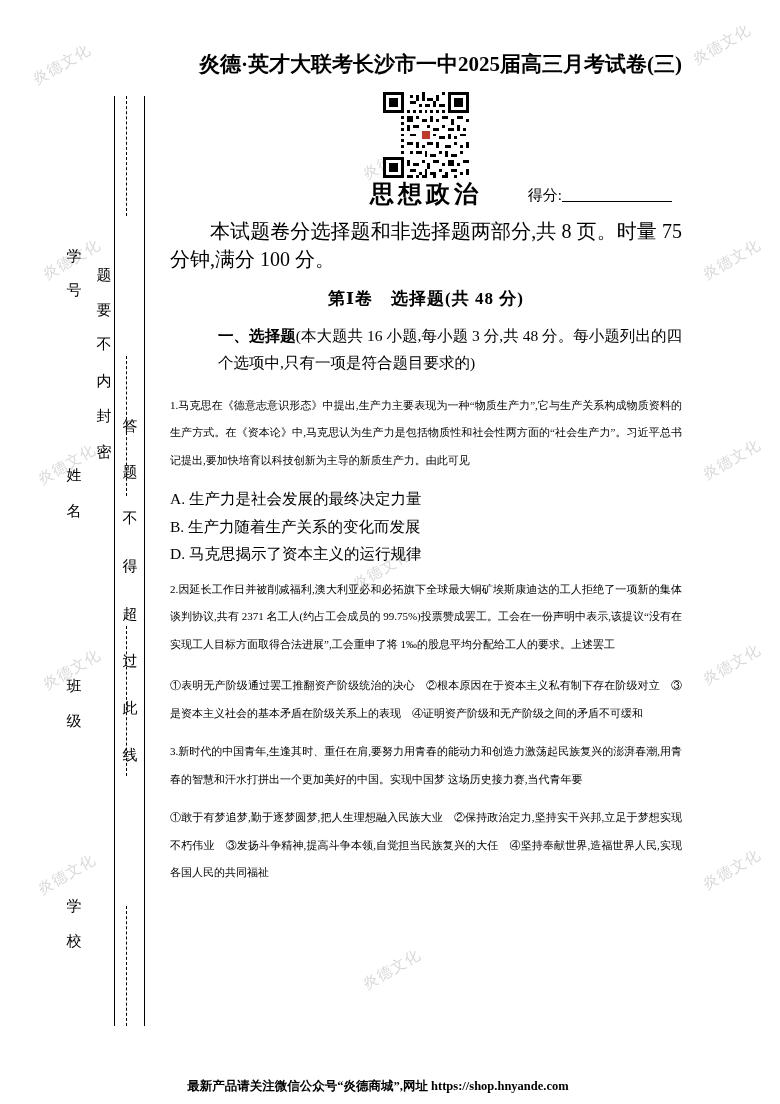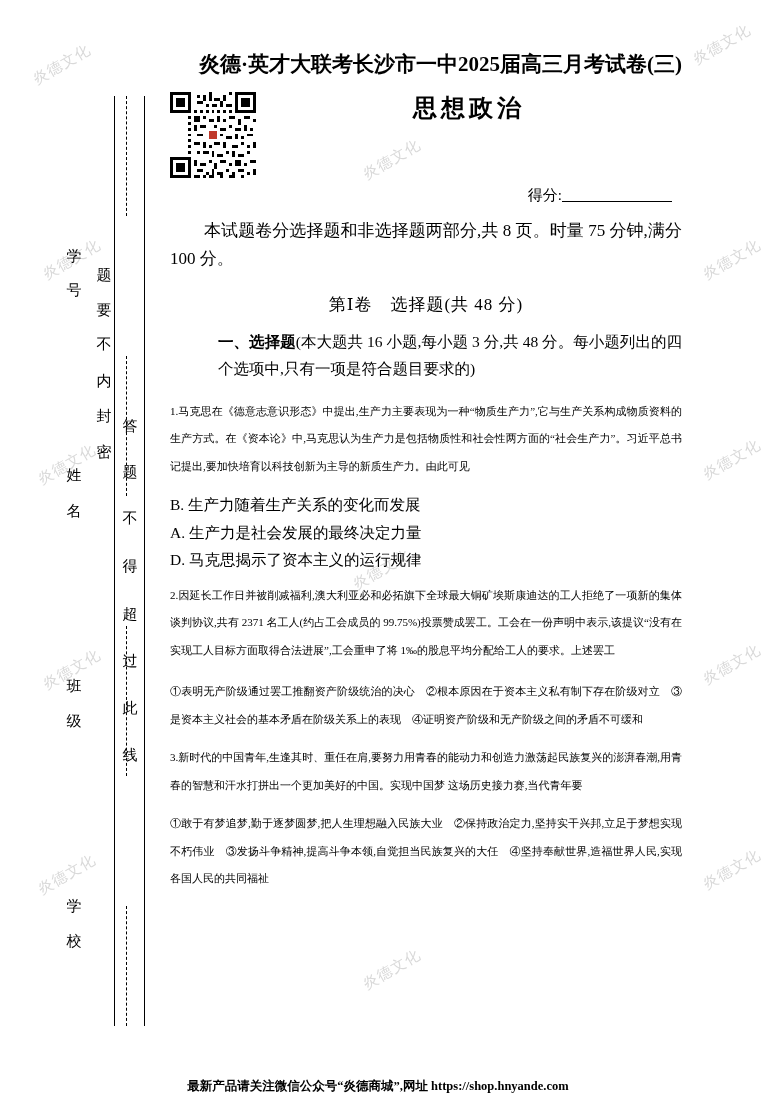--- a/index.html
+++ b/index.html
@@ -80,23 +80,24 @@
     font-size: 21px;
     font-weight: bold;
     text-align: right;
     letter-spacing: 0px;
     white-space: nowrap;
     margin-left: -8px;
   }
 
   .qr-row {
     display: flex;
-    align-items: flex-start;
+    align-items: center;
     margin-top: 14px;
     height: 88px;
+    flex-direction: column;
   }
   .qr {
     width: 86px;
     height: 86px;
     flex: 0 0 86px;
   }
   .subject {
     flex: 1;
     text-align: center;
     font-size: 24px;
@@ -113,32 +114,32 @@
   }
   .score-blank {
     display: inline-block;
     width: 110px;
     border-bottom: 1px solid #000;
     height: 15px;
     vertical-align: -2px;
   }
 
   p.para {
-    font-size: 17px;
+    font-size: 20px;
     line-height: 28px;
     margin: 12px 0 0 0;
     text-align: justify;
   }
   .indent { text-indent: 2em; }
 
   .section-title {
     text-align: center;
     font-size: 17px;
-    font-weight: normal;
-    margin-top: 20px;
+    font-weight: bold;
+    margin-top: 14px;
     letter-spacing: 1px;
   }
 
   .q-head {
     font-size: 15.5px;
     line-height: 27px;
     margin-top: 12px;
     text-align: justify;
     font-weight: bold;
     margin-left: 48px;
@@ -356,22 +357,22 @@
       <span>得分:</span><span class="score-blank"></span>
     </div>
 
     <p class="para indent">本试题卷分选择题和非选择题两部分,共 8 页。时量 75 分钟,满分 100 分。</p>
 
     <div class="section-title">第Ⅰ卷　选择题(共 48 分)</div>
 
     <p class="q-head"><span>一、选择题</span><span class="normal">(本大题共 16 小题,每小题 3 分,共 48 分。每小题列出的四个选项中,只有一项是符合题目要求的)</span></p>
 
     <p class="q"><span>1.</span><span>马克思在《德意志意识形态》中提出,生产力主要表现为一种“物质生产力”,它与生产关系构成物质资料的生产方式。在《资本论》中,马克思认为生产力是包括物质性和社会性两方面的“社会生产力”。习近平总书记提出,要加快培育以科技创新为主导的新质生产力。由此可见</span></p>
+    <div class="opt-line">A. 生产力是社会发展的最终决定力量</div>
     <div class="opt-line">B. 生产力随着生产关系的变化而发展</div>
-    <div class="opt-line">A. 生产力是社会发展的最终决定力量</div>
     <div class="opt-line">D. 马克思揭示了资本主义的运行规律</div>
 
     <p class="q"><span>2.</span><span>因延长工作日并被削减福利,澳大利亚必和必拓旗下全球最大铜矿埃斯康迪达的工人拒绝了一项新的集体谈判协议,共有 2371 名工人(约占工会成员的 99.75%)投票赞成罢工。工会在一份声明中表示,该提议“没有在实现工人目标方面取得合法进展”,工会重申了将 1‰的股息平均分配给工人的要求。上述罢工</span></p>
     <p class="q" style="margin-top:14px;">①表明无产阶级通过罢工推翻资产阶级统治的决心　②根本原因在于资本主义私有制下存在阶级对立　③是资本主义社会的基本矛盾在阶级关系上的表现　④证明资产阶级和无产阶级之间的矛盾不可缓和</p>
 
     <p class="q"><span>3.</span><span>新时代的中国青年,生逢其时、重任在肩,要努力用青春的能动力和创造力激荡起民族复兴的澎湃春潮,用青春的智慧和汗水打拼出一个更加美好的中国。实现中国梦 这场历史接力赛,当代青年要</span></p>
     <p class="q" style="margin-top:2px;">①敢于有梦追梦,勤于逐梦圆梦,把人生理想融入民族大业　②保持政治定力,坚持实干兴邦,立足于梦想实现不朽伟业　③发扬斗争精神,提高斗争本领,自觉担当民族复兴的大任　④坚持奉献世界,造福世界人民,实现各国人民的共同福祉</p>
 
   </div>
 

